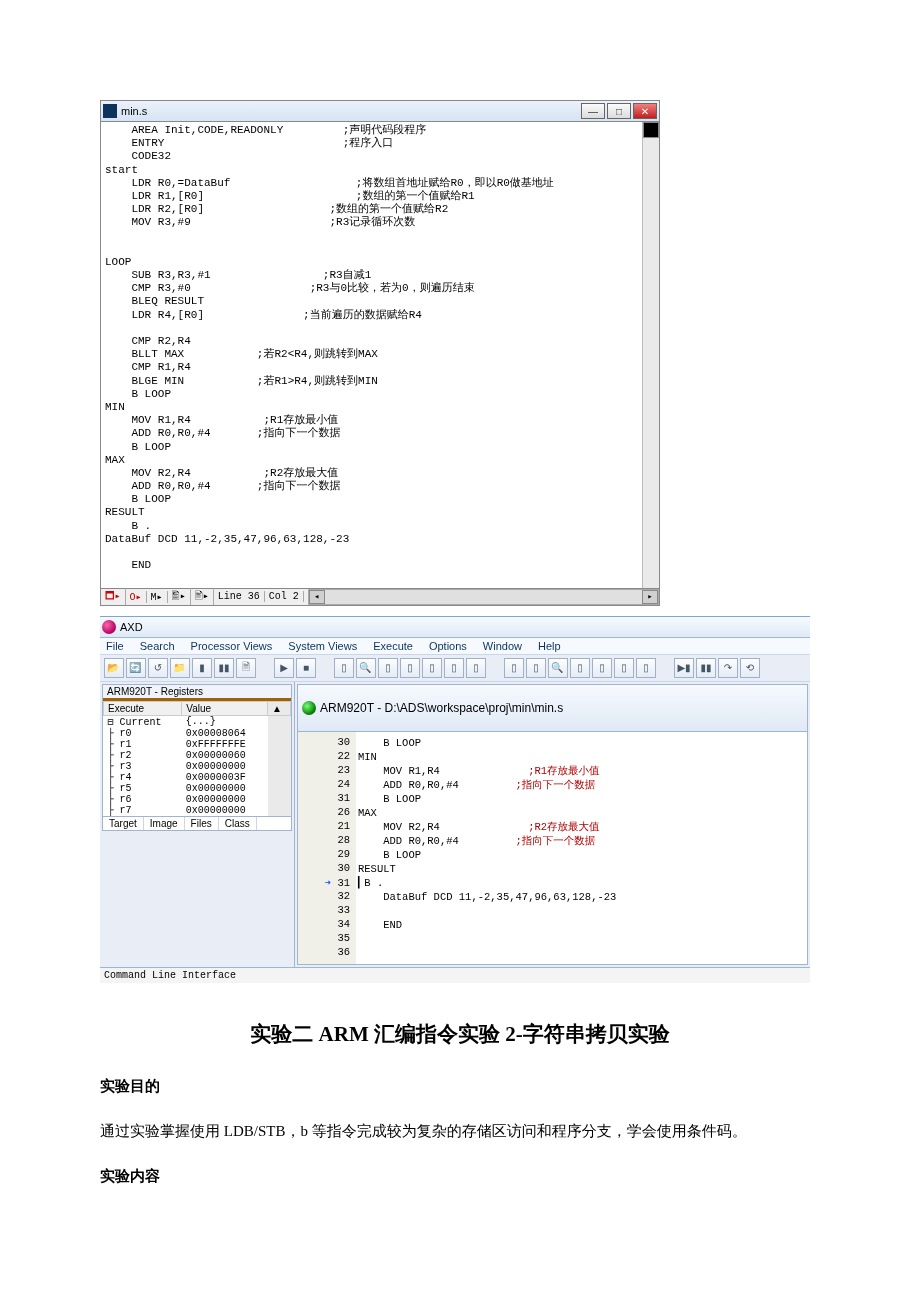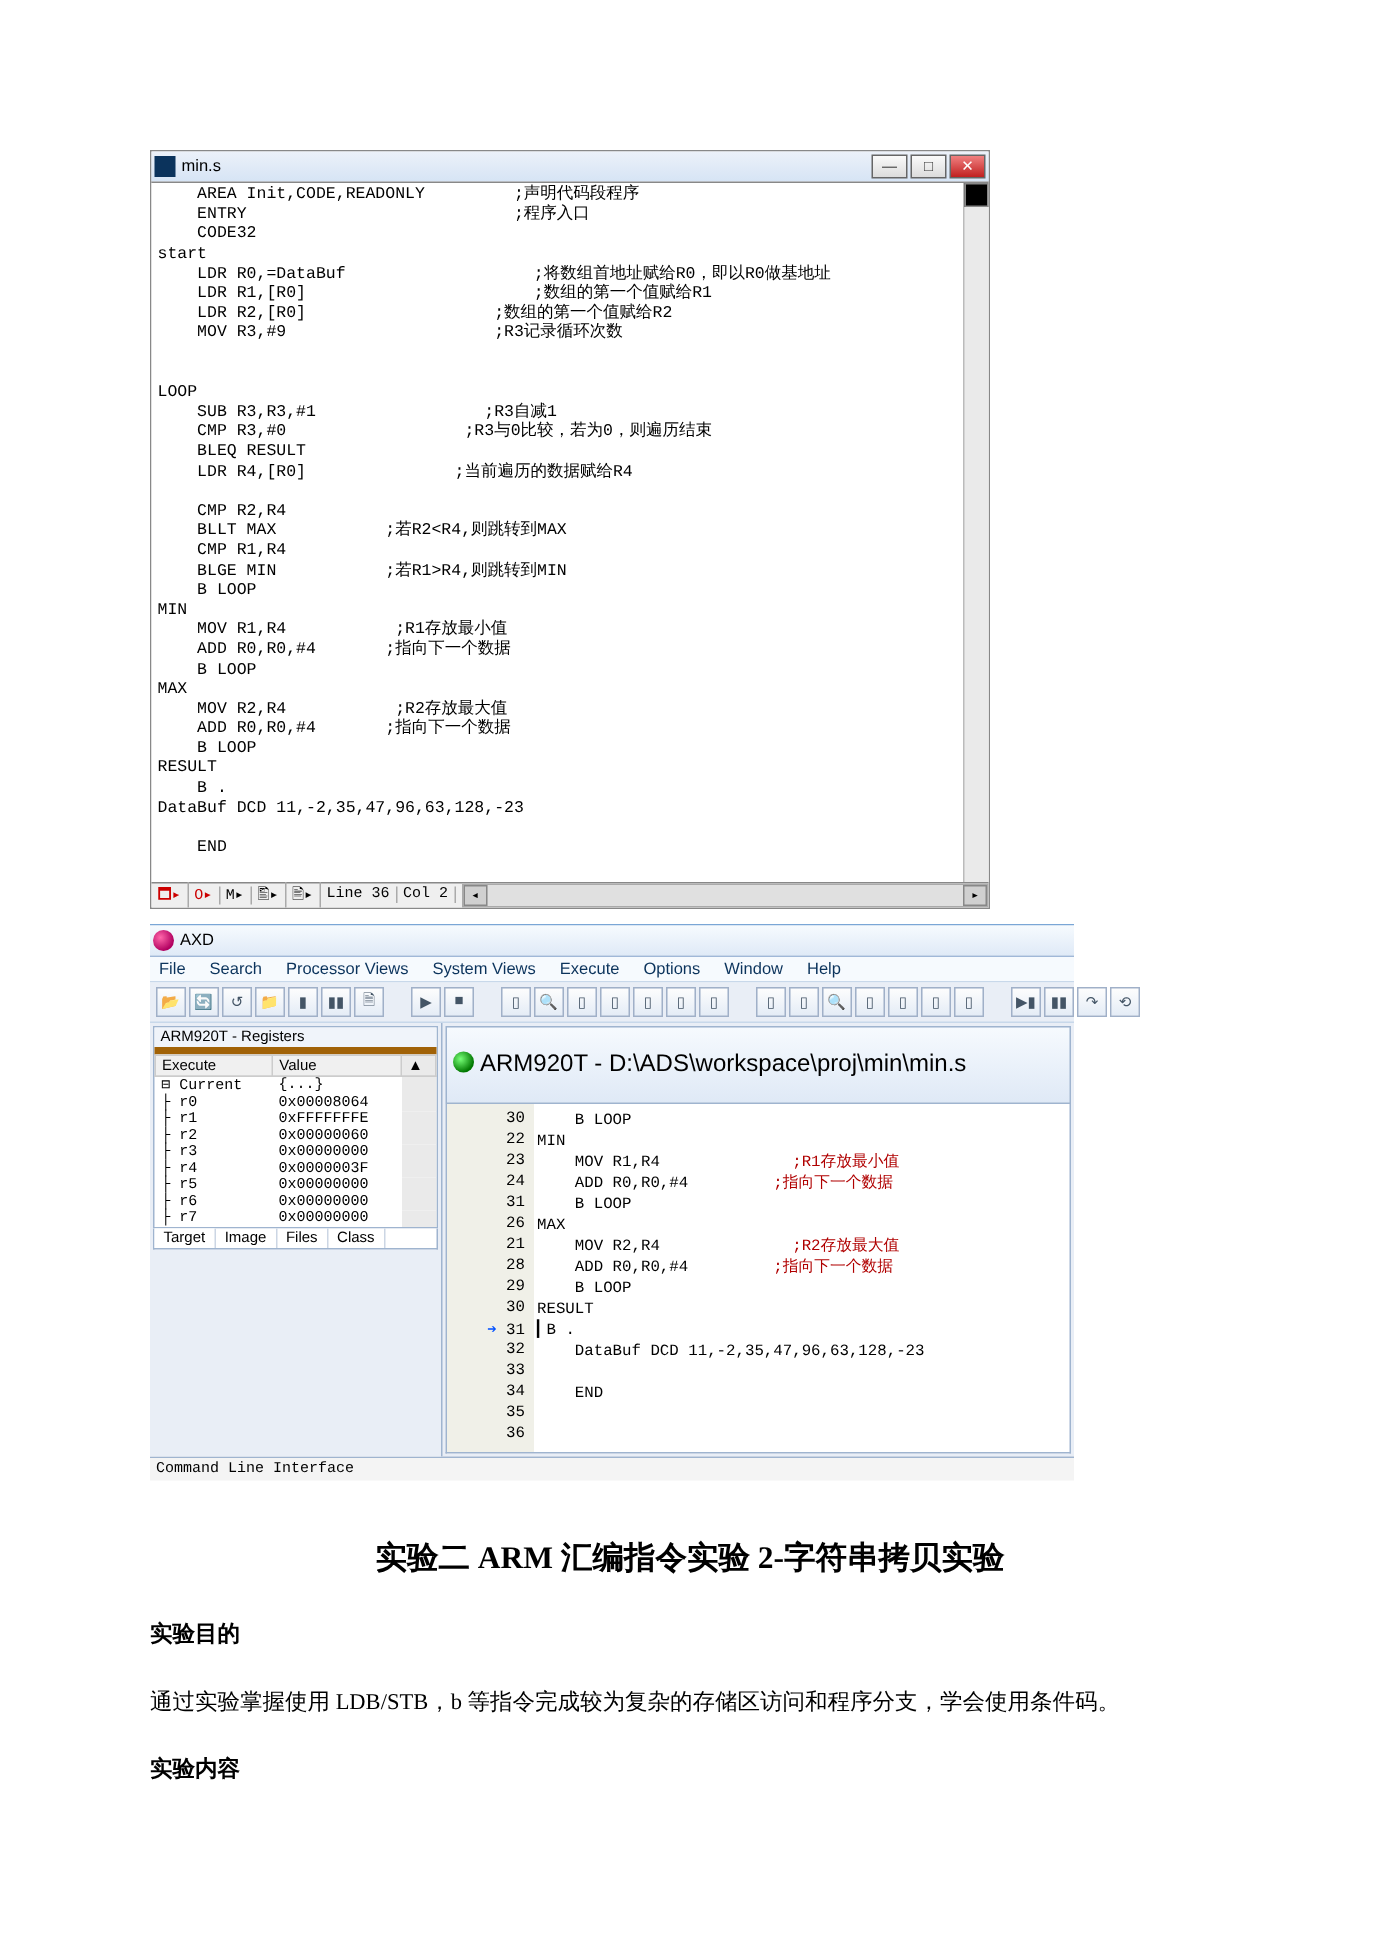--- a/index.html
+++ b/index.html
@@ -89,21 +89,21 @@
     font-size:9px; display:flex;align-items:center;justify-content:center;
   }
   .statusbar1 .scroll .al{left:0;}
   .statusbar1 .scroll .ar{right:0;}
 
   
   .win2 {
     margin: 8px 6px 10px 100px;
     border-top: 1px solid #7aa6d6;
     background: #fff;
-    width: 616px;
+    width: 710px;
     position:relative;
   }
   .titlebar2 {
     background: linear-gradient(#f6fafe, #dfeaf7);
     border-bottom: 1px solid #a0b8d8;
     display: flex;
     align-items: center;
     height: 20px;
     font-size: 11px;
     padding: 0 2px;
@@ -148,21 +148,21 @@
     padding: 2px;
     background:#e9eef6;
   }
   .regpanel {
     border:1px solid #9fb4cf;
     background:#fff;
     font-family:"Courier New",monospace;
     font-size:10px;
   }
   .regpanel .regtitle{
-    background:#f0f4fa; border-bottom:5px solid #a16207;
+    background:#f0f4fa; border-bottom:3px solid #a16207;
     padding:1px 4px; font-family:Arial; font-size:10px;
   }
   .regpanel table{border-collapse:collapse;width:100%;}
   .regpanel th{background:#f0f0f0;border:1px solid #ccc;font-weight:normal;padding:1px 4px;text-align:left;font-family:Arial;font-size:10px;}
   .regpanel td{padding:0 4px;}
   .regpanel .scrollv{background:#eaeaea;width:14px;}
   .tabs {
     display:flex; border:1px solid #9fb4cf;border-top:none;
     font-size:10px;background:#fff;
   }
@@ -174,21 +174,21 @@
     padding:2px;height:40px;overflow:hidden;
   }
   .rightpane {
     flex:1;
     padding:2px;
   }
   .srctab {
     background: linear-gradient(#f6fafe,#dfe9f6);
     border:1px solid #9fb4cf;
     display:flex;align-items:flex-start;
-    font-size:16px;padding:16px 4px;gap:4px;
+    font-size:12px;padding:16px 4px;gap:4px;
   }
   .srctab .sicon{width:14px;height:14px;border-radius:7px;background:radial-gradient(circle at 5px 5px,#7f7,#070 70%);}
   .srcbody {
     border:1px solid #9fb4cf;border-top:none;background:#fff;
     font-family:"Courier New",monospace;font-size:10.5px;
     display:flex;
   }
   .gutter {
     width:50px;text-align:right;padding:4px 6px 4px 2px;
     color:#000;background:#f0f0e8;

